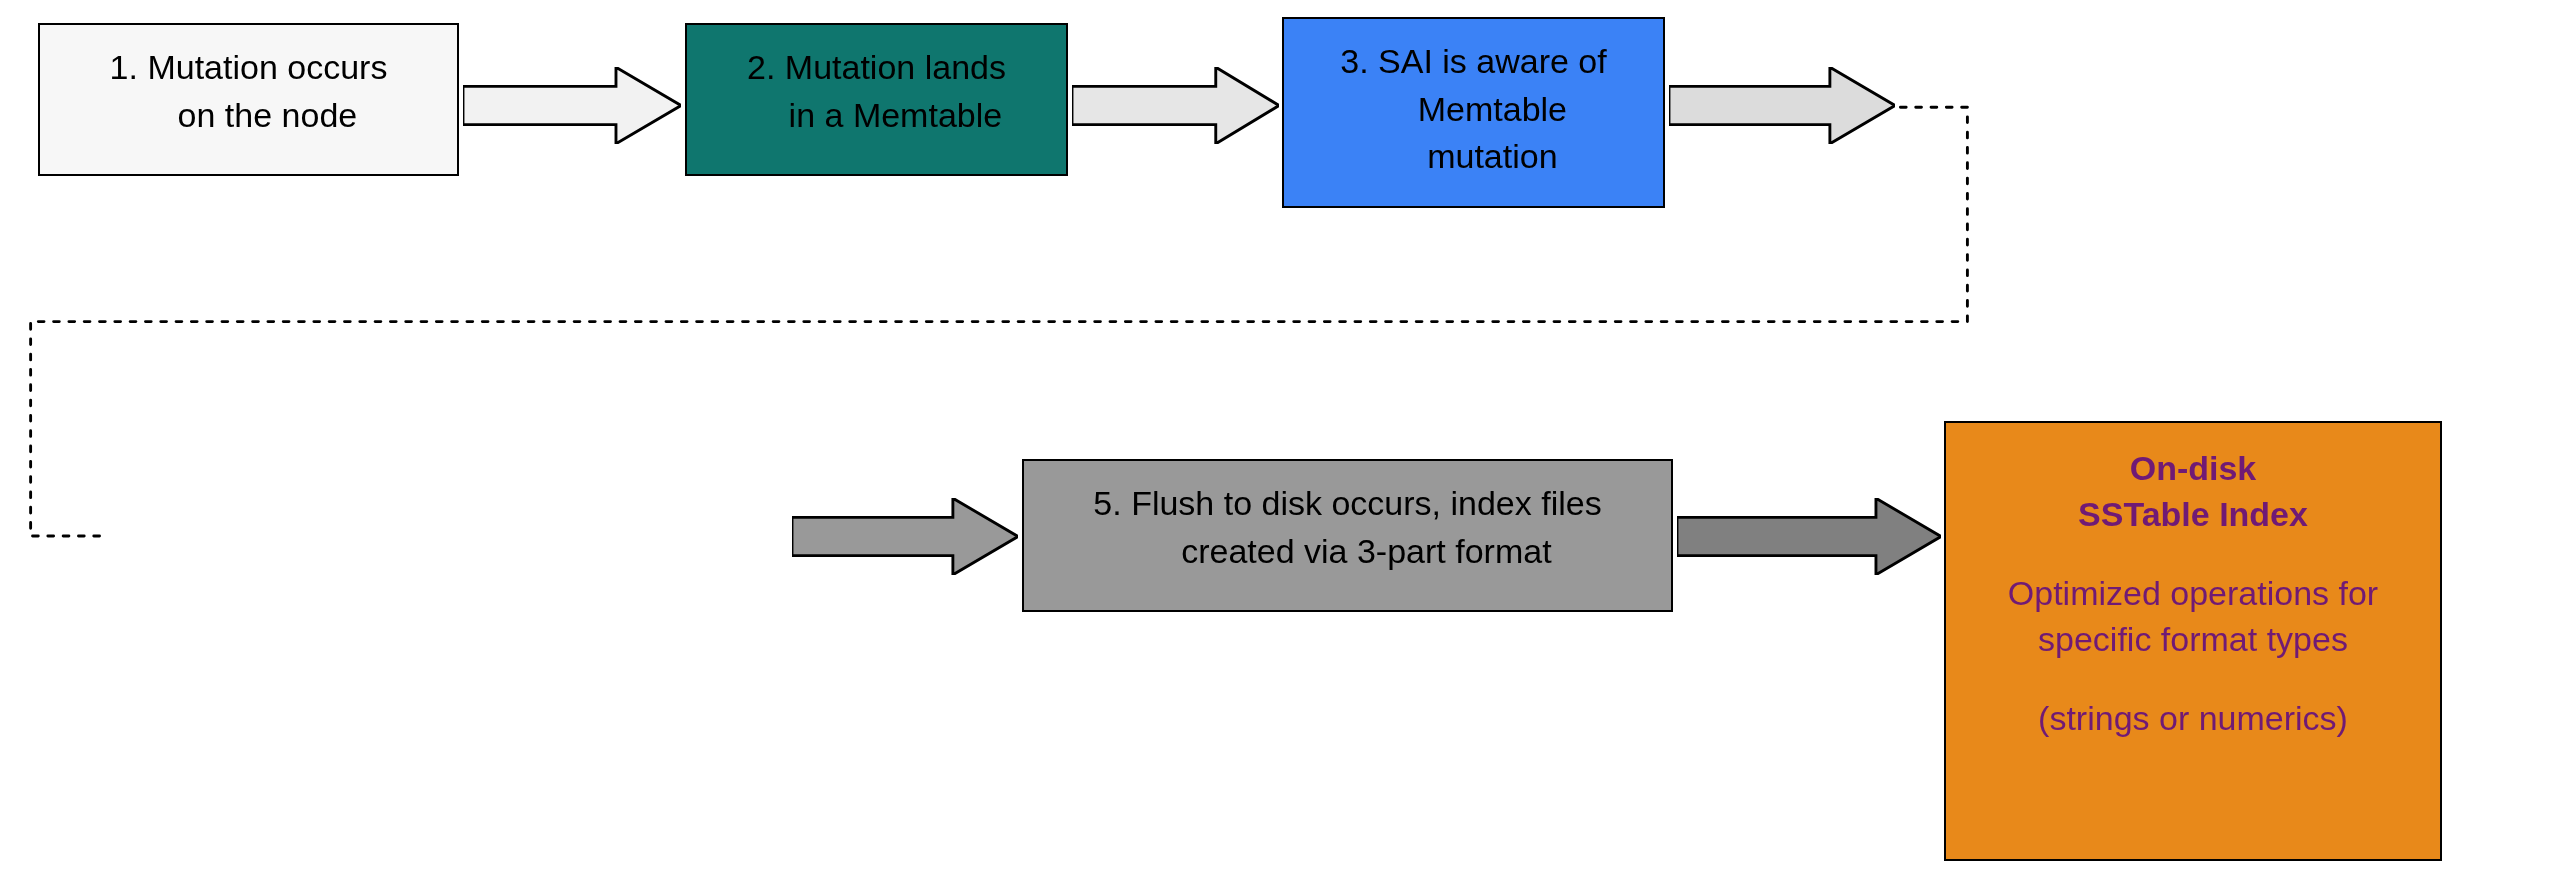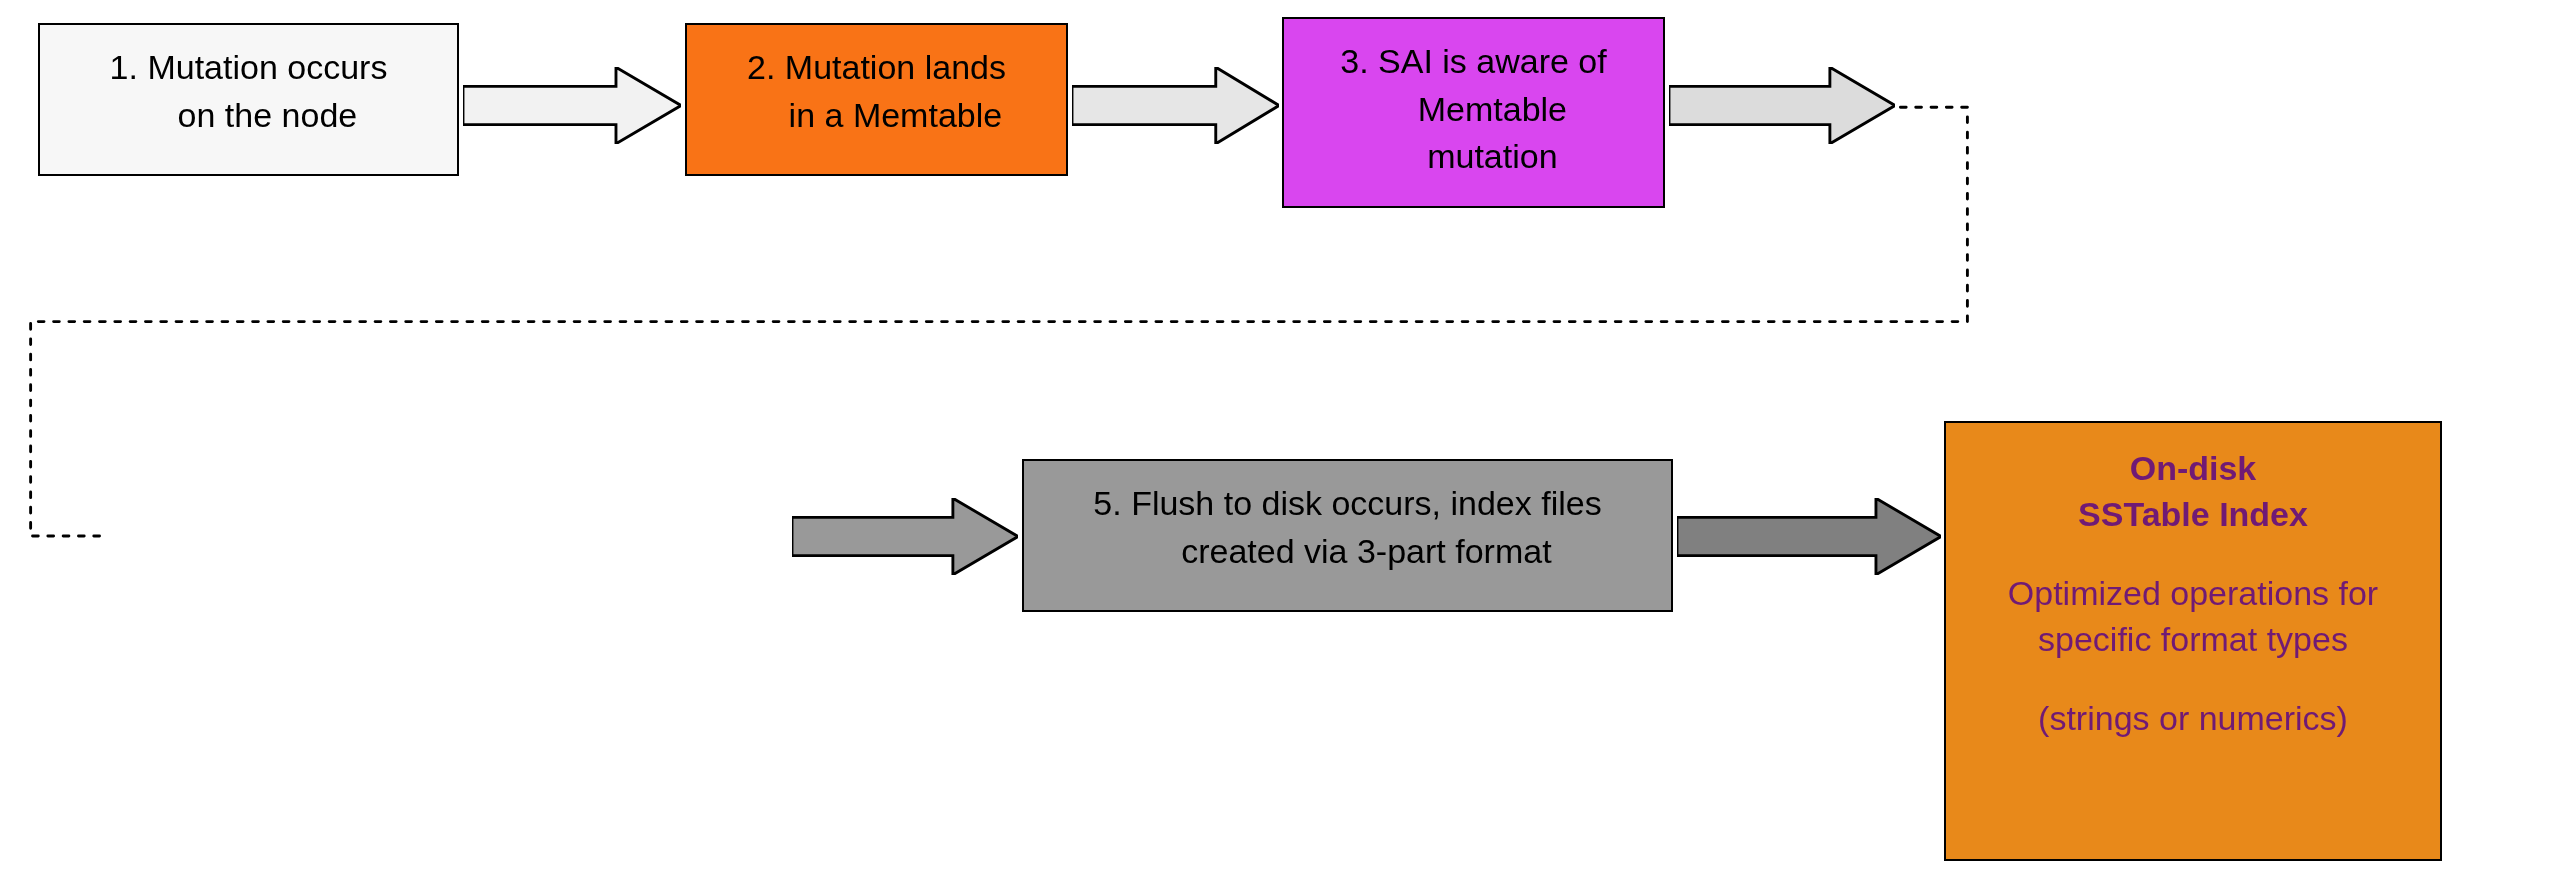--- a/index.html
+++ b/index.html
@@ -49,26 +49,26 @@
 </head>
 <body>
 
 <div class="canvas">
 
   <div class="box" style="left:38px; top:23px; width:421px; height:153px; background:#f7f7f7;">
     <span style="white-space:pre;">1. Mutation occurs
     on the node</span>
   </div>
 
-  <div class="box" style="left:685px; top:23px; width:383px; height:153px; background:#f97316;">
+  <div class="box" style="left:685px; top:23px; width:383px; height:153px; background:#0f766e;">
     <span style="white-space:pre;">2. Mutation lands
     in a Memtable</span>
   </div>
 
-  <div class="box" style="left:1282px; top:17px; width:383px; height:191px; background:#d946ef;">
+  <div class="box" style="left:1282px; top:17px; width:383px; height:191px; background:#3b82f6;">
     <span style="white-space:pre;">3. SAI is aware of
     Memtable
     mutation</span>
   </div>
 
 
   <div class="box" style="left:1022px; top:459px; width:651px; height:153px; background:#999999;">
     <span style="white-space:pre;">5. Flush to disk occurs, index files
     created via 3-part format</span>
   </div>

